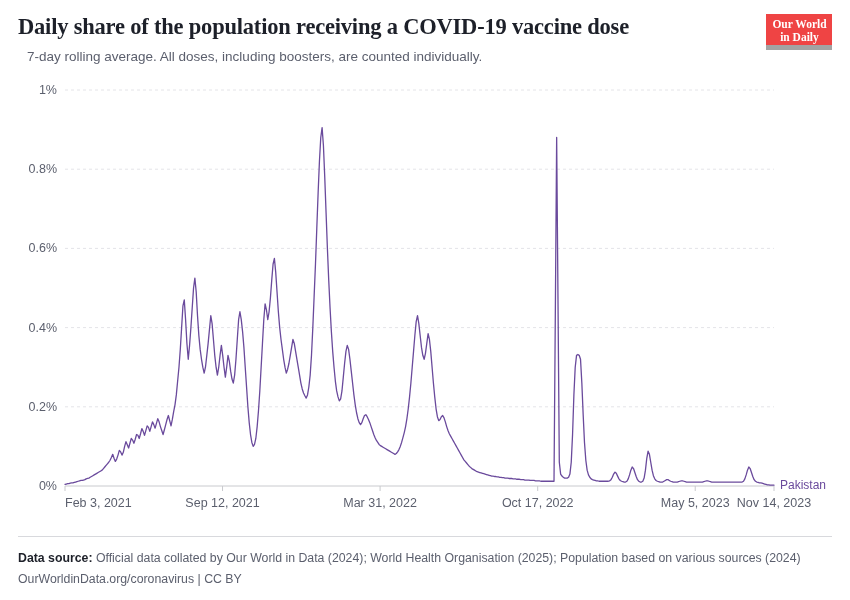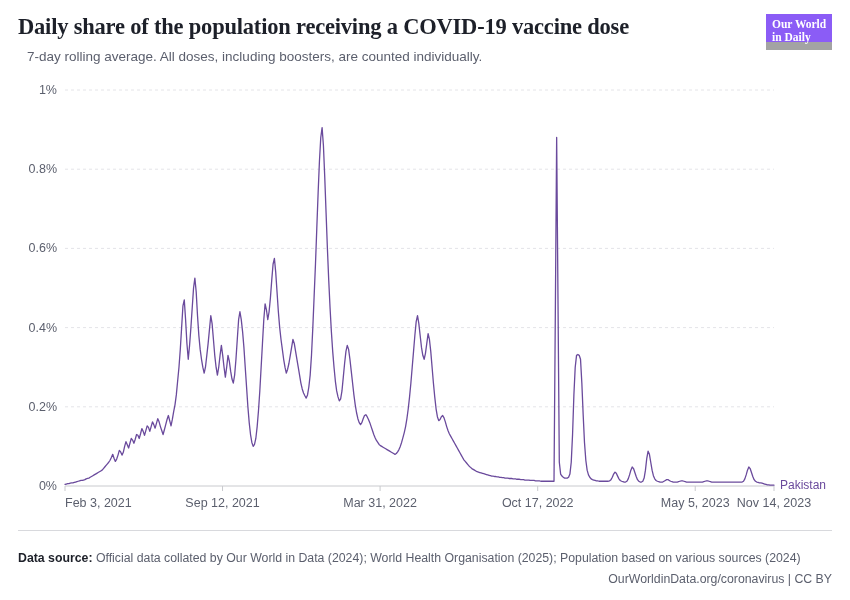--- a/index.html
+++ b/index.html
@@ -41,29 +41,30 @@
     margin: 9px;
     max-width: 700px;
     line-height: 1.25;
   }
   .owid-logo {
     position: absolute;
     top: 0px;
     right: 0px;
     width: 66px;
     height: 36px;
-    background: #8b5cf6;
+    background: #ef4444;
     color: #ffffff;
     font-family: "Liberation Serif", serif;
     font-weight: bold;
     font-size: 11.5px;
     line-height: 13px;
     padding: 4px 5px 0 6px;
     box-sizing: border-box;
-    border-bottom: 8px solid #a3a3a3;
+    border-bottom: 5px solid #a3a3a3;
+    text-align: center;
   }
   .owid-logo .l2 { display: block; }
   
   .plot-wrap {
     position: relative;
     margin-top: 16px;
     width: 814px;
     height: 440px;
   }
   svg.chart {
@@ -84,32 +85,31 @@
     fill: #6a4a9c;
     font-family: "Liberation Sans", sans-serif;
   }
   
   .footer {
     position: absolute;
     left: 18px;
     right: 18px;
     bottom: 12px;
     border-top: 1px solid #d8d9dd;
-    padding-top: 19px;
+    padding-top: 13px;
     font-size: 12.3px;
     color: #5b5f6d;
     line-height: 1.35;
   }
   .footer .src-line strong {
     color: #1d2029;
   }
   .footer .link-line {
     margin-top: 5px;
     color: #5b5f6d;
-    text-align: right;
   }
 </style>
 </head>
 <body>
 
 <div class="page">
 
   <div class="header">
     <h1 class="chart-title">Daily share of the population receiving a COVID-19 vaccine dose</h1>
     <p class="chart-subtitle">7-day rolling average. All doses, including boosters, are counted individually.</p>

